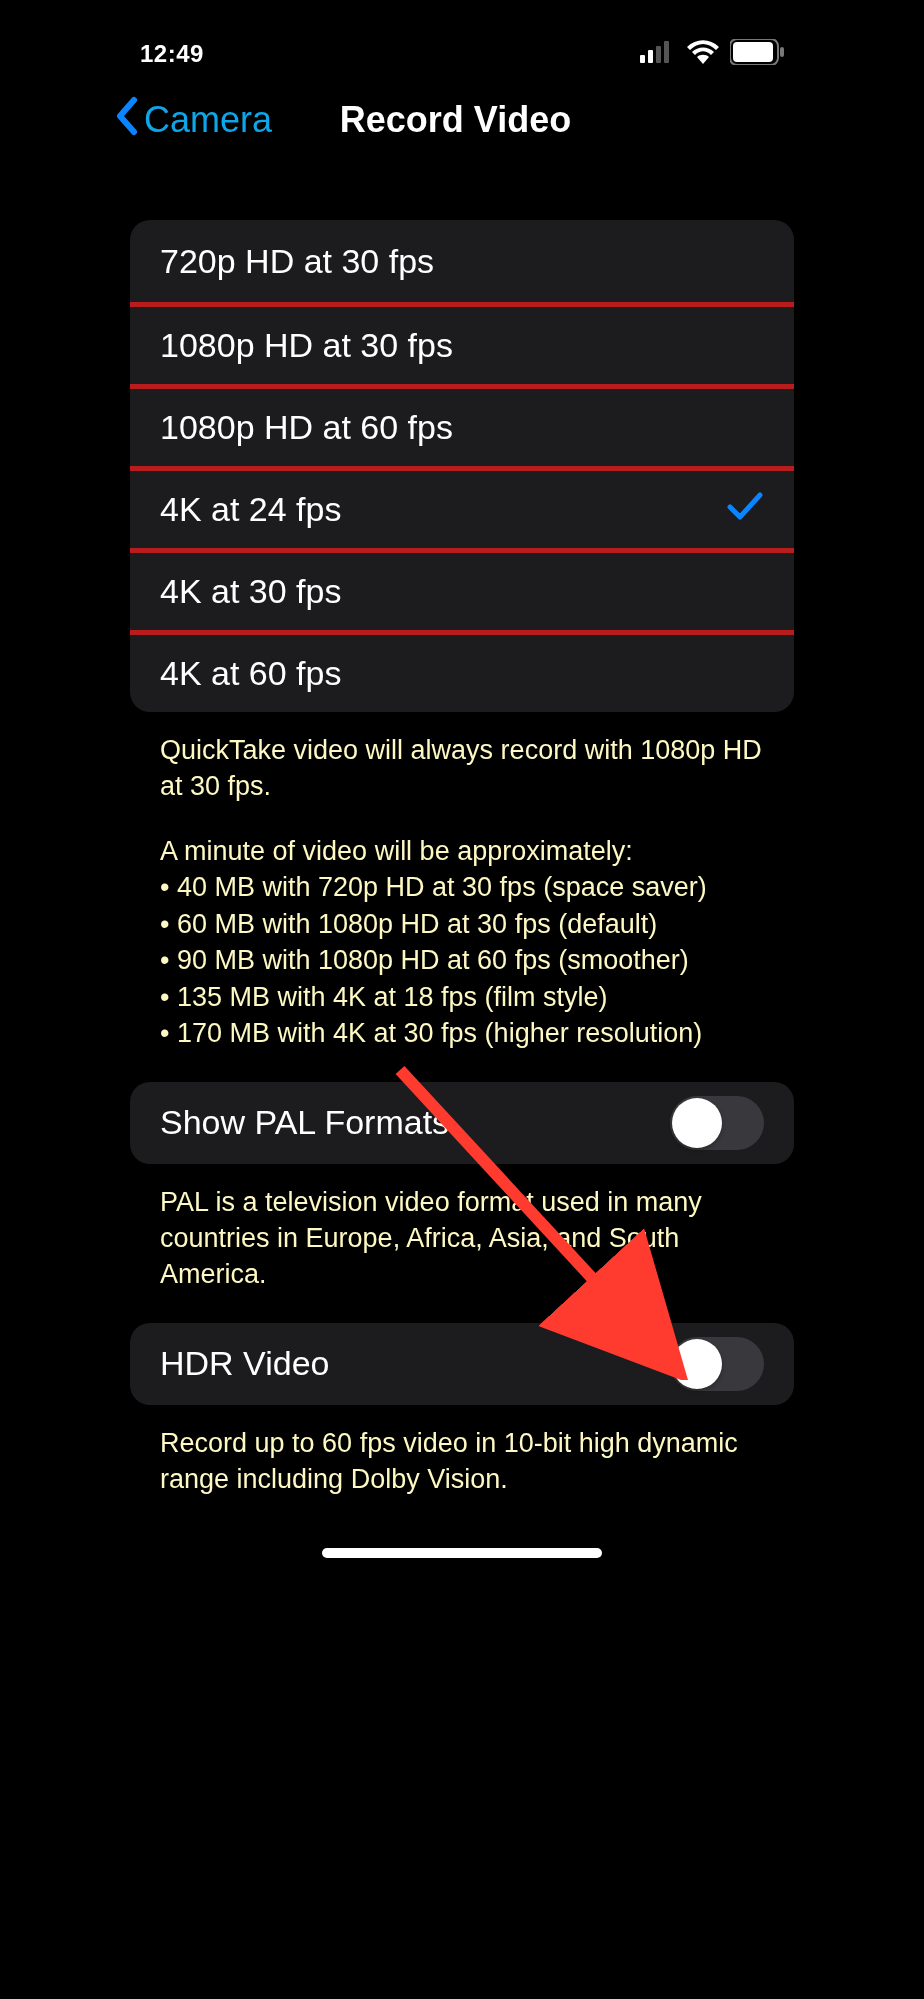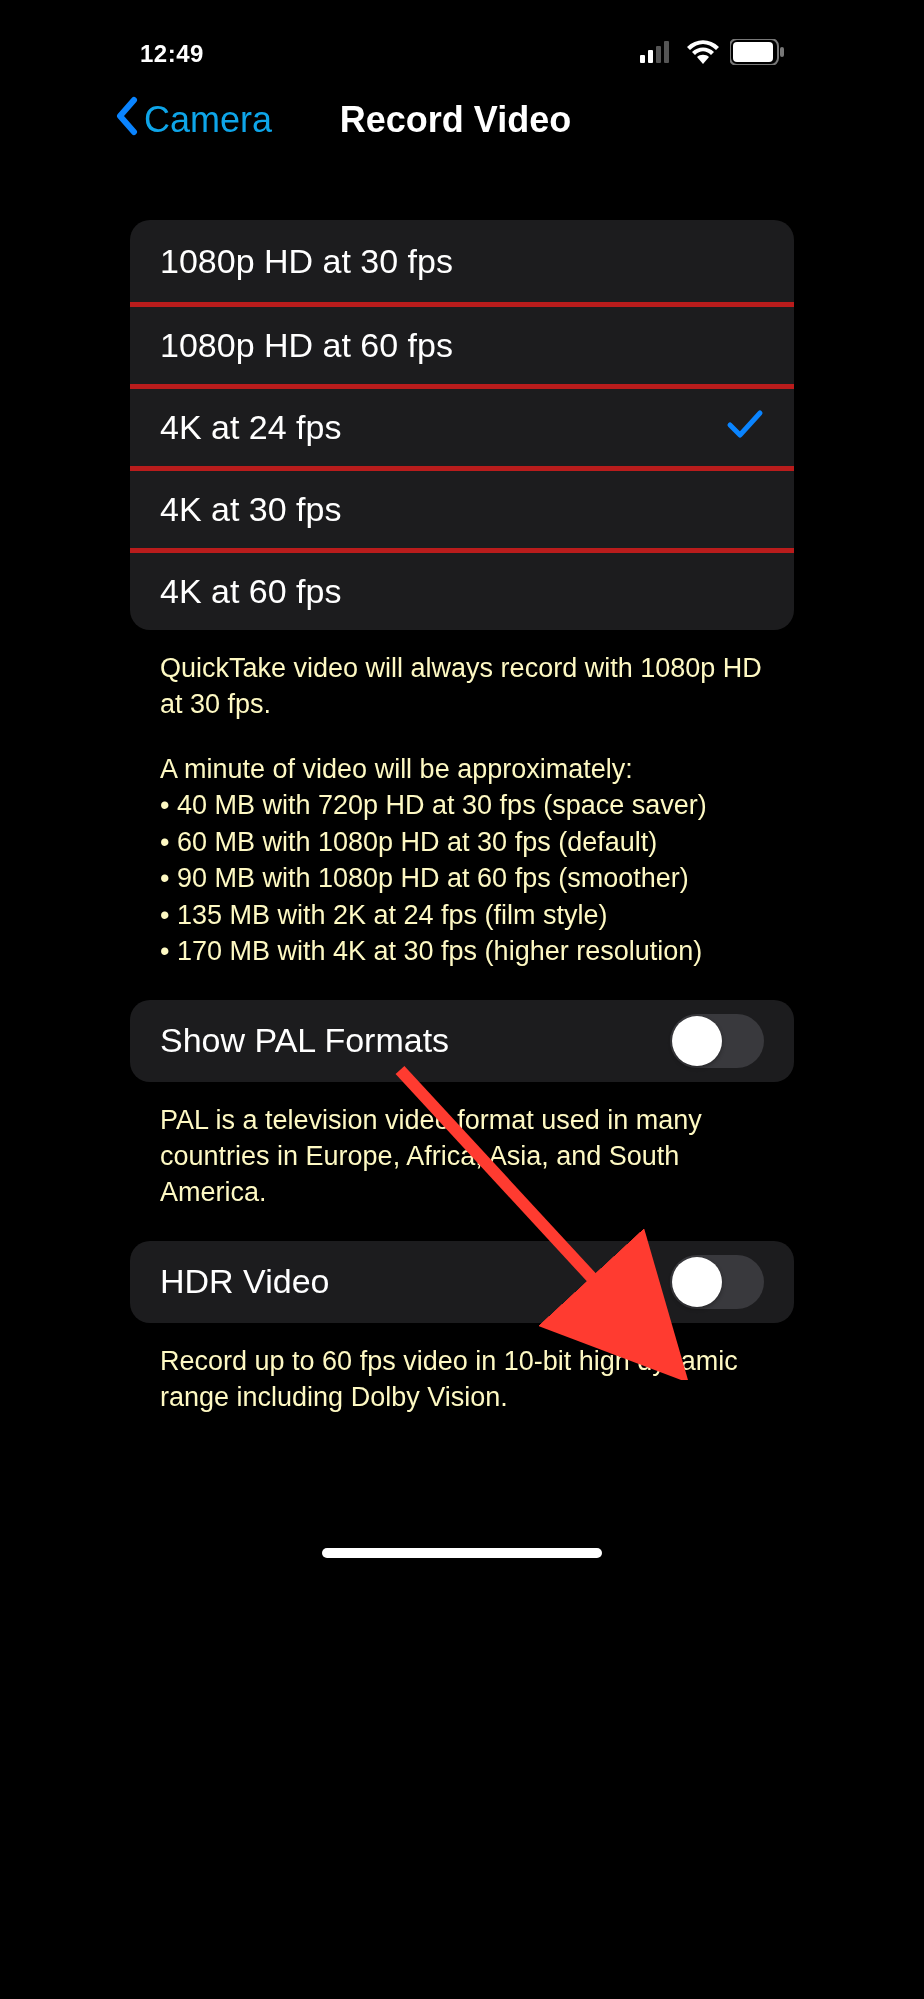--- a/index.html
+++ b/index.html
@@ -150,20 +150,23 @@
           </svg>
       </span>
       <span>Camera</span>
     </div>
     <div class="nav-title">Record Video</div>
   </div>
 
   <div class="scroll">
     <div class="group">
       <div class="row">
+        <span>720p HD at 30 fps</span>
+      </div>
+      <div class="row">
         <span>1080p HD at 30 fps</span>
       </div>
       <div class="row">
         <span>1080p HD at 60 fps</span>
       </div>
       <div class="row">
         <span>4K at 24 fps</span>
         <span class="check">
           <svg width="38" height="32" viewBox="0 0 38 32">
               <path d="M4 17 L14 27 L34 5" stroke="#0a84ff" stroke-width="5" fill="none" stroke-linecap="round" stroke-linejoin="round"></path>
@@ -178,21 +181,21 @@
       </div>
     </div>
 
     <div class="footer">
       <div>QuickTake video will always record with 1080p HD at 30 fps.</div>
       <div class="spacer"></div>
       <div>A minute of video will be approximately:</div>
       <div>• 40 MB with 720p HD at 30 fps (space saver)</div>
       <div>• 60 MB with 1080p HD at 30 fps (default)</div>
       <div>• 90 MB with 1080p HD at 60 fps (smoother)</div>
-      <div>• 135 MB with 2K at 24 fps (film style)</div>
+      <div>• 135 MB with 4K at 18 fps (film style)</div>
       <div>• 170 MB with 4K at 30 fps (higher resolution)</div>
     </div>
 
     <div class="group">
       <div class="row">
         <span class="link-label">Show PAL Formats</span>
         <div class="toggle">
             <div class="toggle-knob"></div>
           </div>
       </div>

